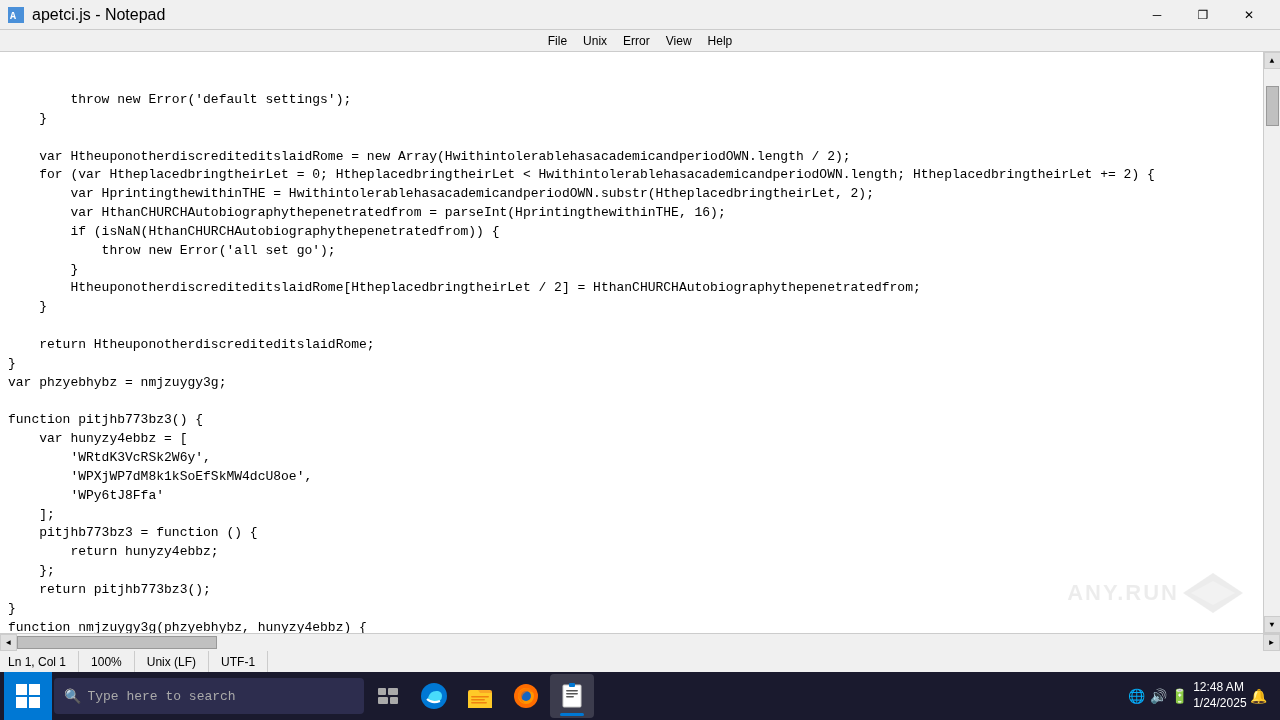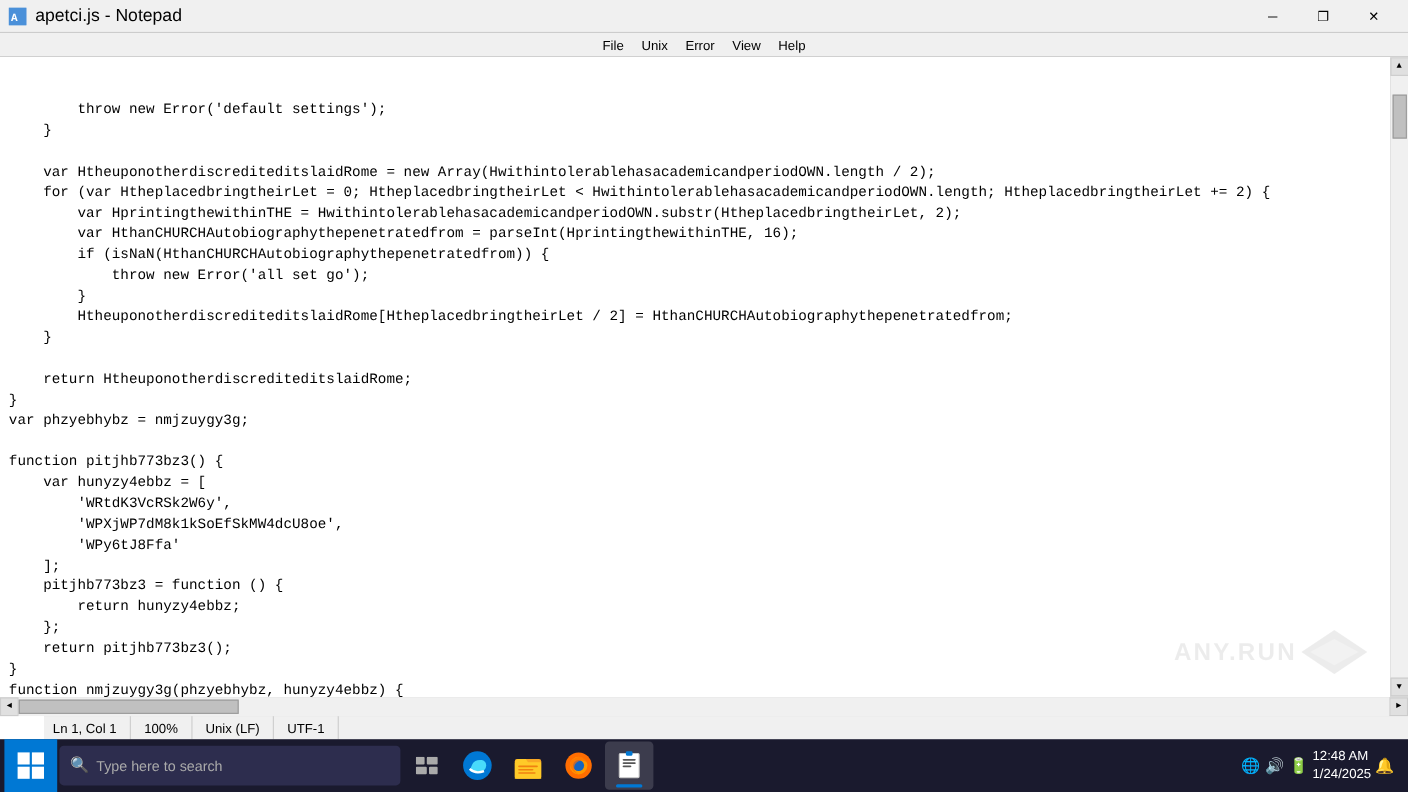--- a/index.html
+++ b/index.html
@@ -153,21 +153,20 @@
       height: 22px;
       background: #f0f0f0;
       border-top: 1px solid #ccc;
       display: flex;
       align-items: center;
       padding: 0 8px;
       font-size: 12px;
       font-family: 'Segoe UI', sans-serif;
       gap: 0;
       flex-shrink: 0;
-      margin-left: 40px;
     }
     .status-item {
       padding: 0 12px;
       border-right: 1px solid #ccc;
       height: 100%;
       display: flex;
       align-items: center;
     }
     .status-item:first-child { padding-left: 0; }
 
@@ -209,21 +208,21 @@
       width: 310px;
       cursor: text;
     }
     .taskbar-search-icon {
       color: #aaa;
       font-size: 14px;
     }
     .taskbar-search-text {
       color: #aaa;
       font-size: 13px;
-      font-family: Liberation Sans, sans-serif;
+      font-family: Liberation Mono, monospace;
     }
     .taskbar-btn {
       width: 44px; height: 44px;
       display: flex; align-items: center; justify-content: center;
       cursor: pointer;
       border-radius: 4px;
     }
     .taskbar-app {
       height: 44px;
       padding: 0 8px;

